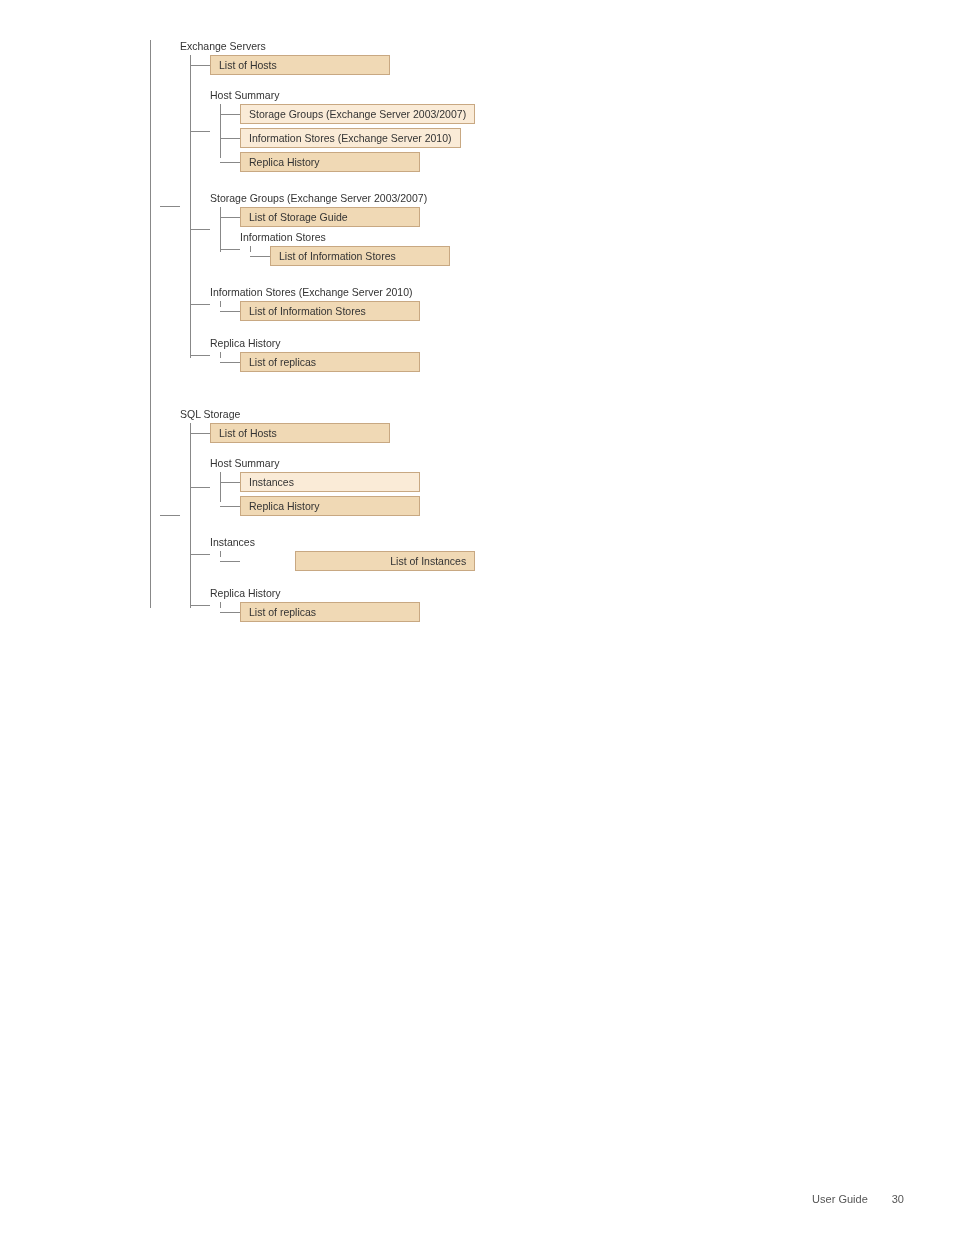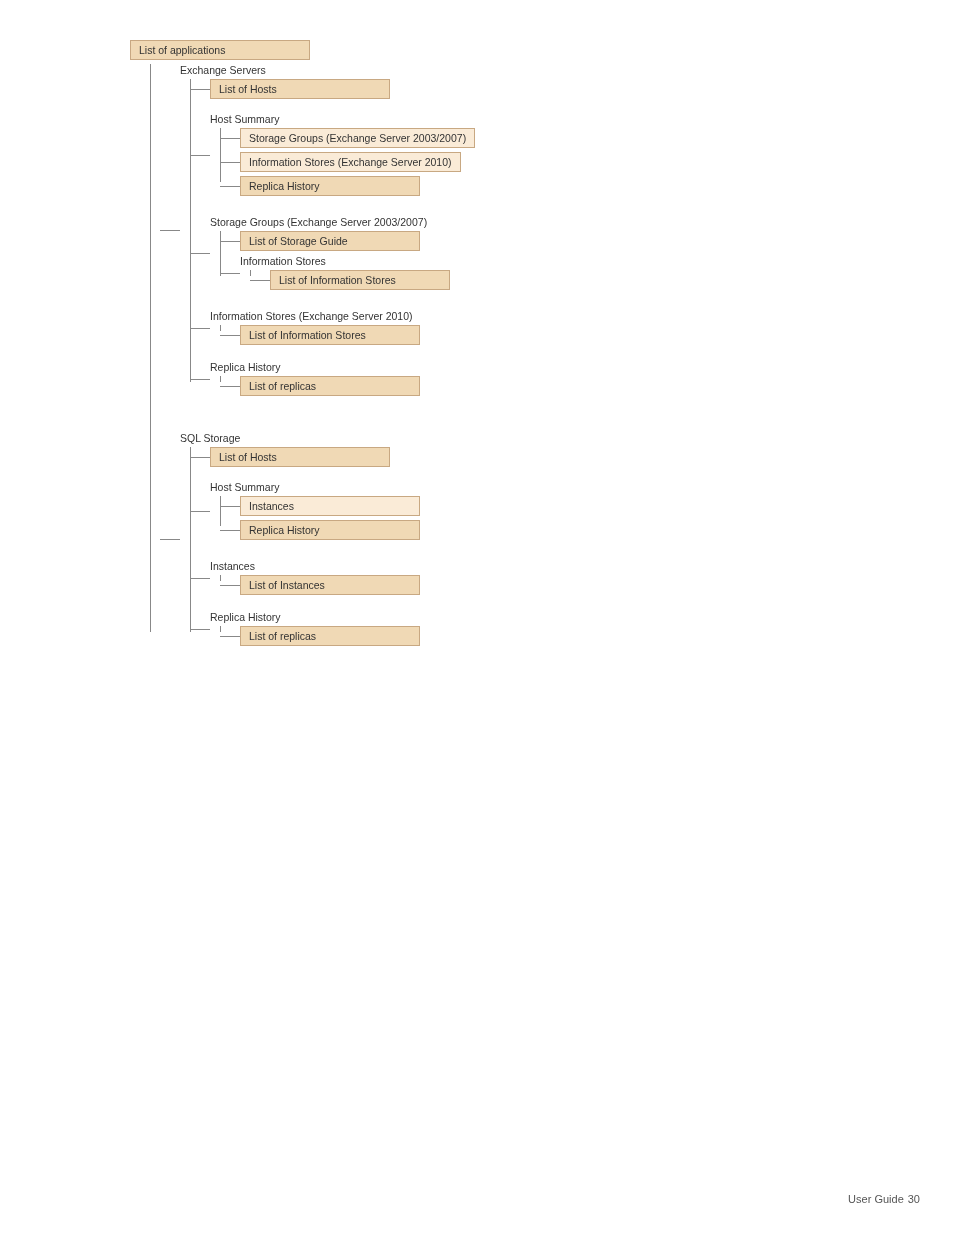--- a/index.html
+++ b/index.html
@@ -46,25 +46,25 @@
       position: relative;
       margin-bottom: 4px;
       display: flex;
       align-items: center;
     }
 
     
     .page-footer {
       position: absolute;
       bottom: 30px;
-      right: 34px;
+      right: 50px;
       font-size: 11px;
       color: #555;
       display: flex;
-      gap: 4px;
+      gap: 24px;
       align-items: flex-end;
     }
 
     
     .indent-block {
       position: relative;
       padding-left: 20px;
       margin-left: 10px;
     }
 
@@ -102,23 +102,20 @@
     .main-section {
       margin-bottom: 6px;
     }
 
   </style>
 </head>
 <body>
 
 <div class="diagram-container">
 
-  <div class="row">
-    <span class="box">List of applications</span>
-  </div>
 
   <div class="indent-block" style="margin-left: 20px; padding-left: 30px;">
 
     <div class="indent-row main-section">
       <div class="section-label">Exchange Servers</div>
       <div class="indent-block" style="margin-left: 10px; padding-left: 20px;">
         <div class="indent-row">
           <span class="box">List of Hosts</span>
         </div>
 
@@ -192,21 +189,21 @@
               <span class="box-light">Instances</span>
             </div>
             <div class="indent-row">
               <span class="box">Replica History</span>
             </div>
           </div>
         </div>
 
         <div class="indent-row" style="margin-top: 20px;">
           <div class="section-label">Instances</div>
-          <div class="indent-block" style="margin-left: 10px; padding-left: 20px;">
+          <div class="indent-block" style="margin-left: 10px; padding-left: 20px; text-align: right;">
             <div class="indent-row">
               <span class="box">List of Instances</span>
             </div>
           </div>
         </div>
 
         <div class="indent-row" style="margin-top: 16px;">
           <div class="section-label">Replica History</div>
           <div class="indent-block" style="margin-left: 10px; padding-left: 20px;">
             <div class="indent-row">

